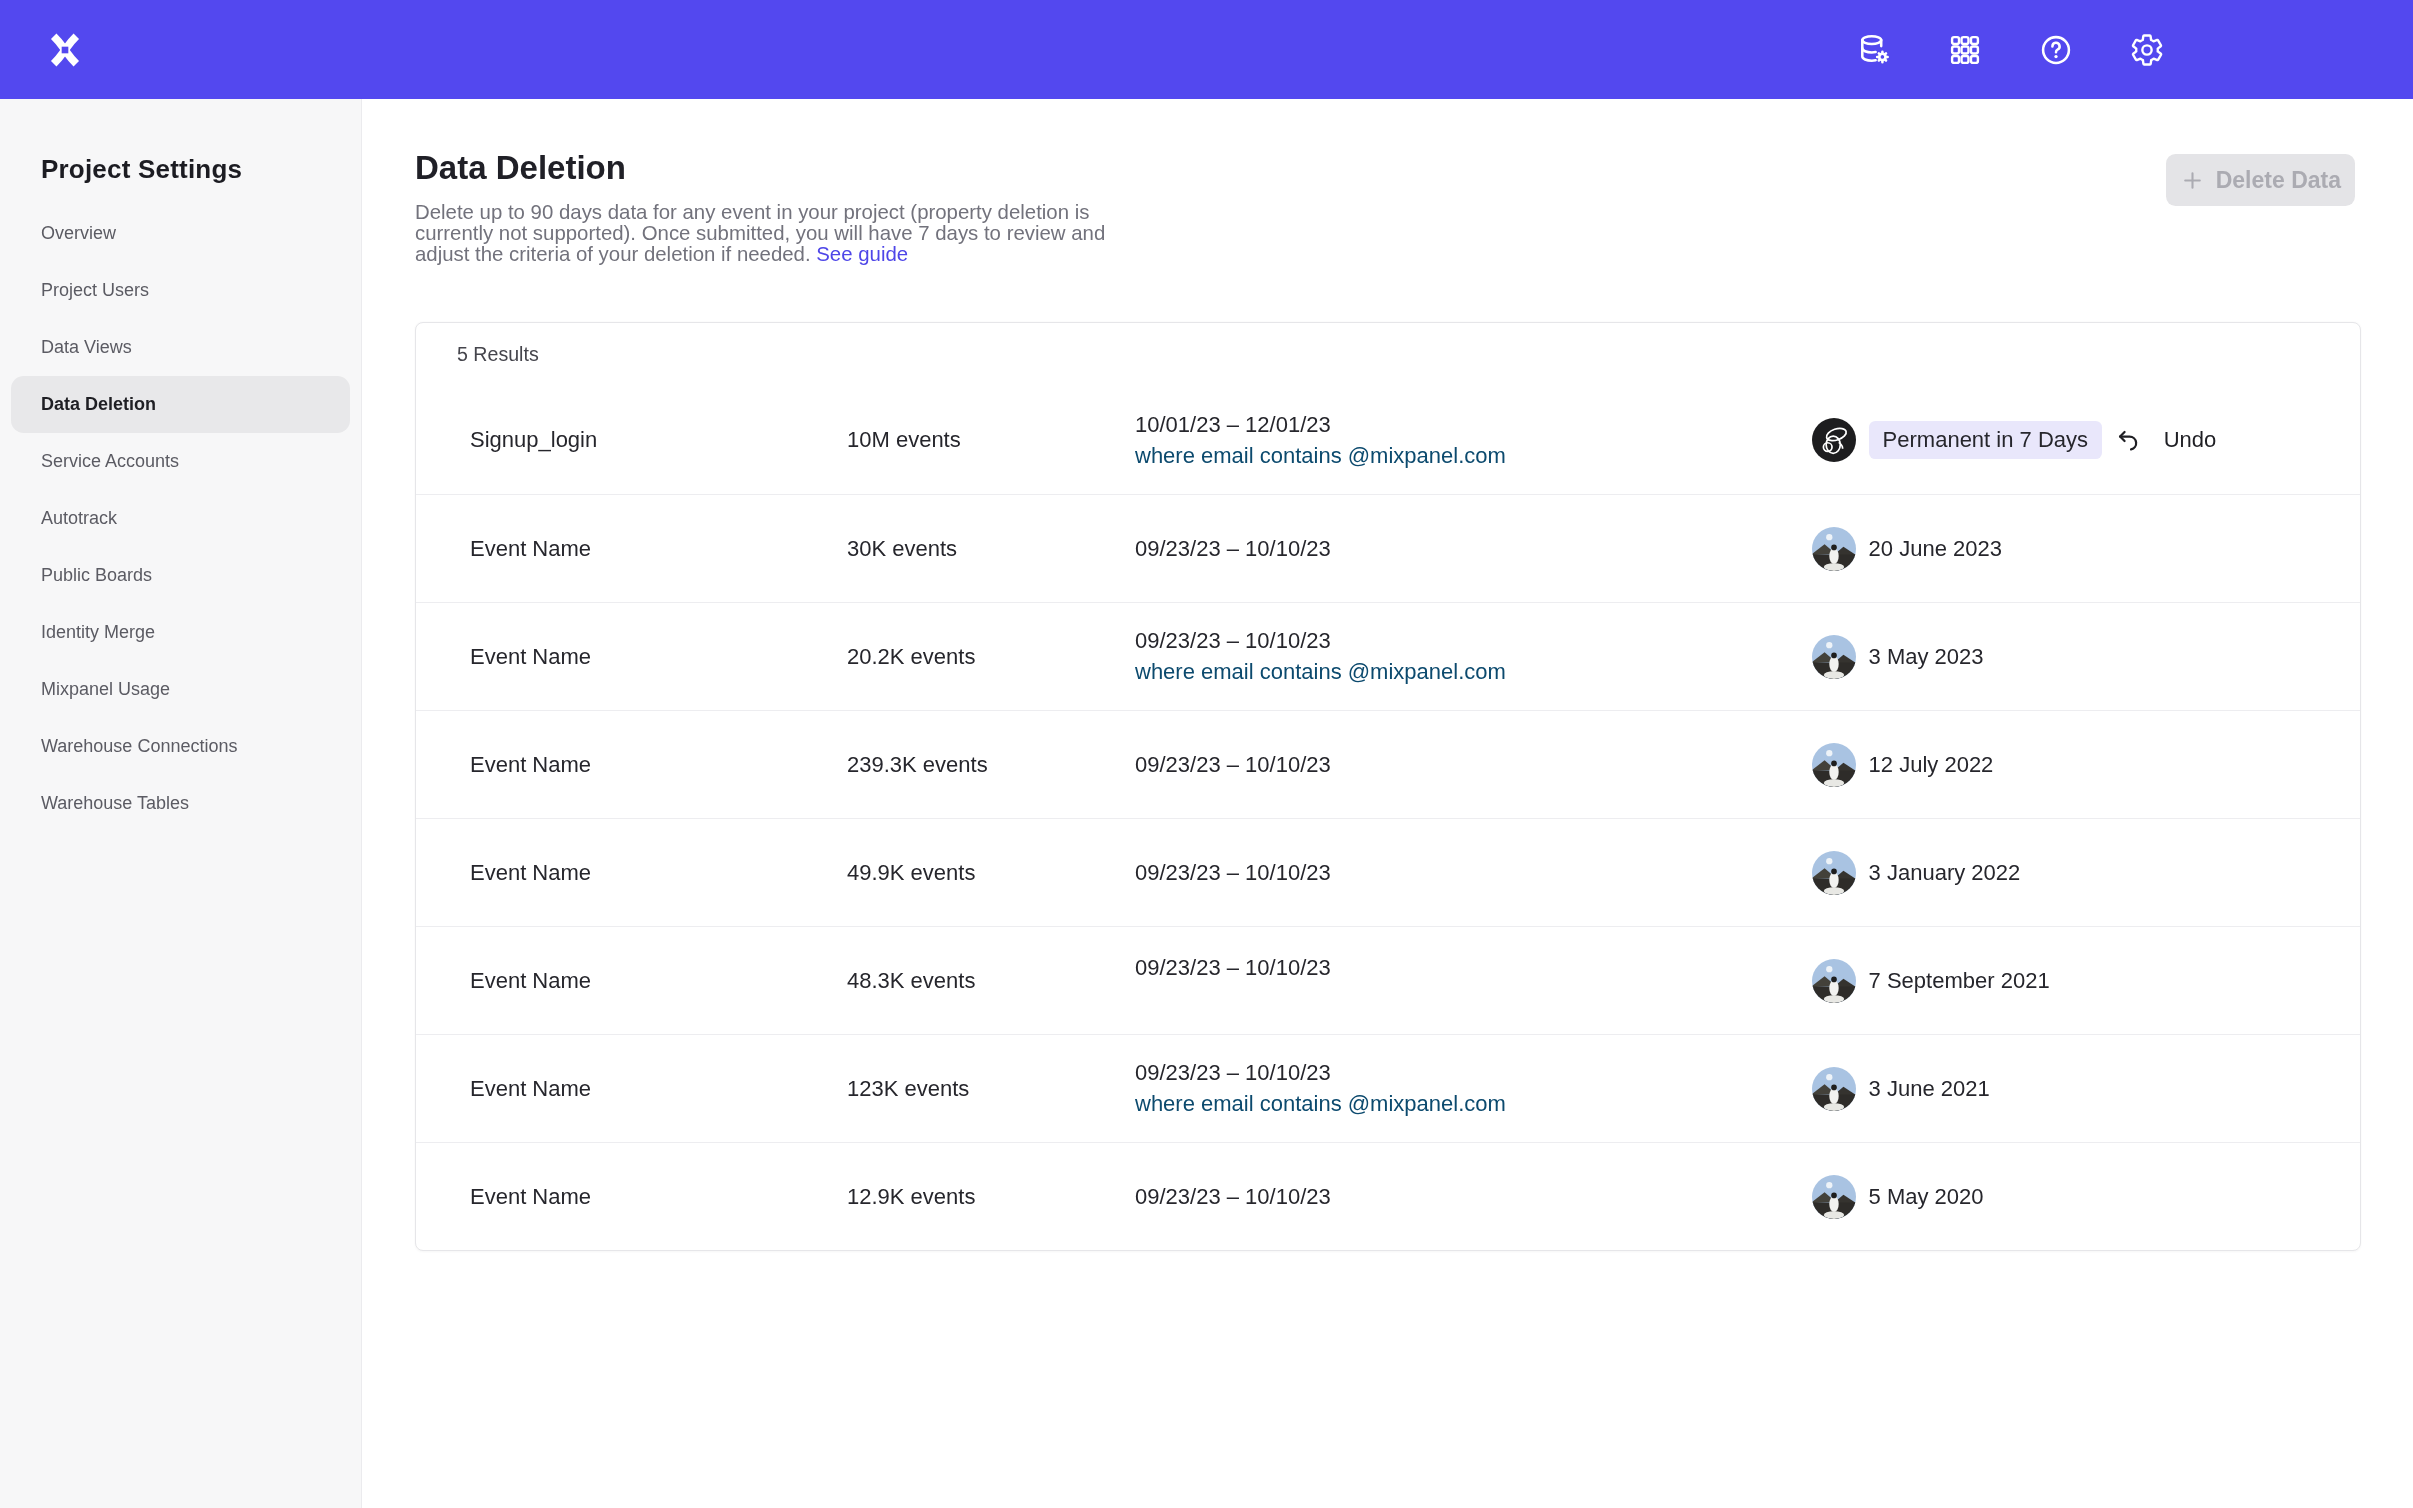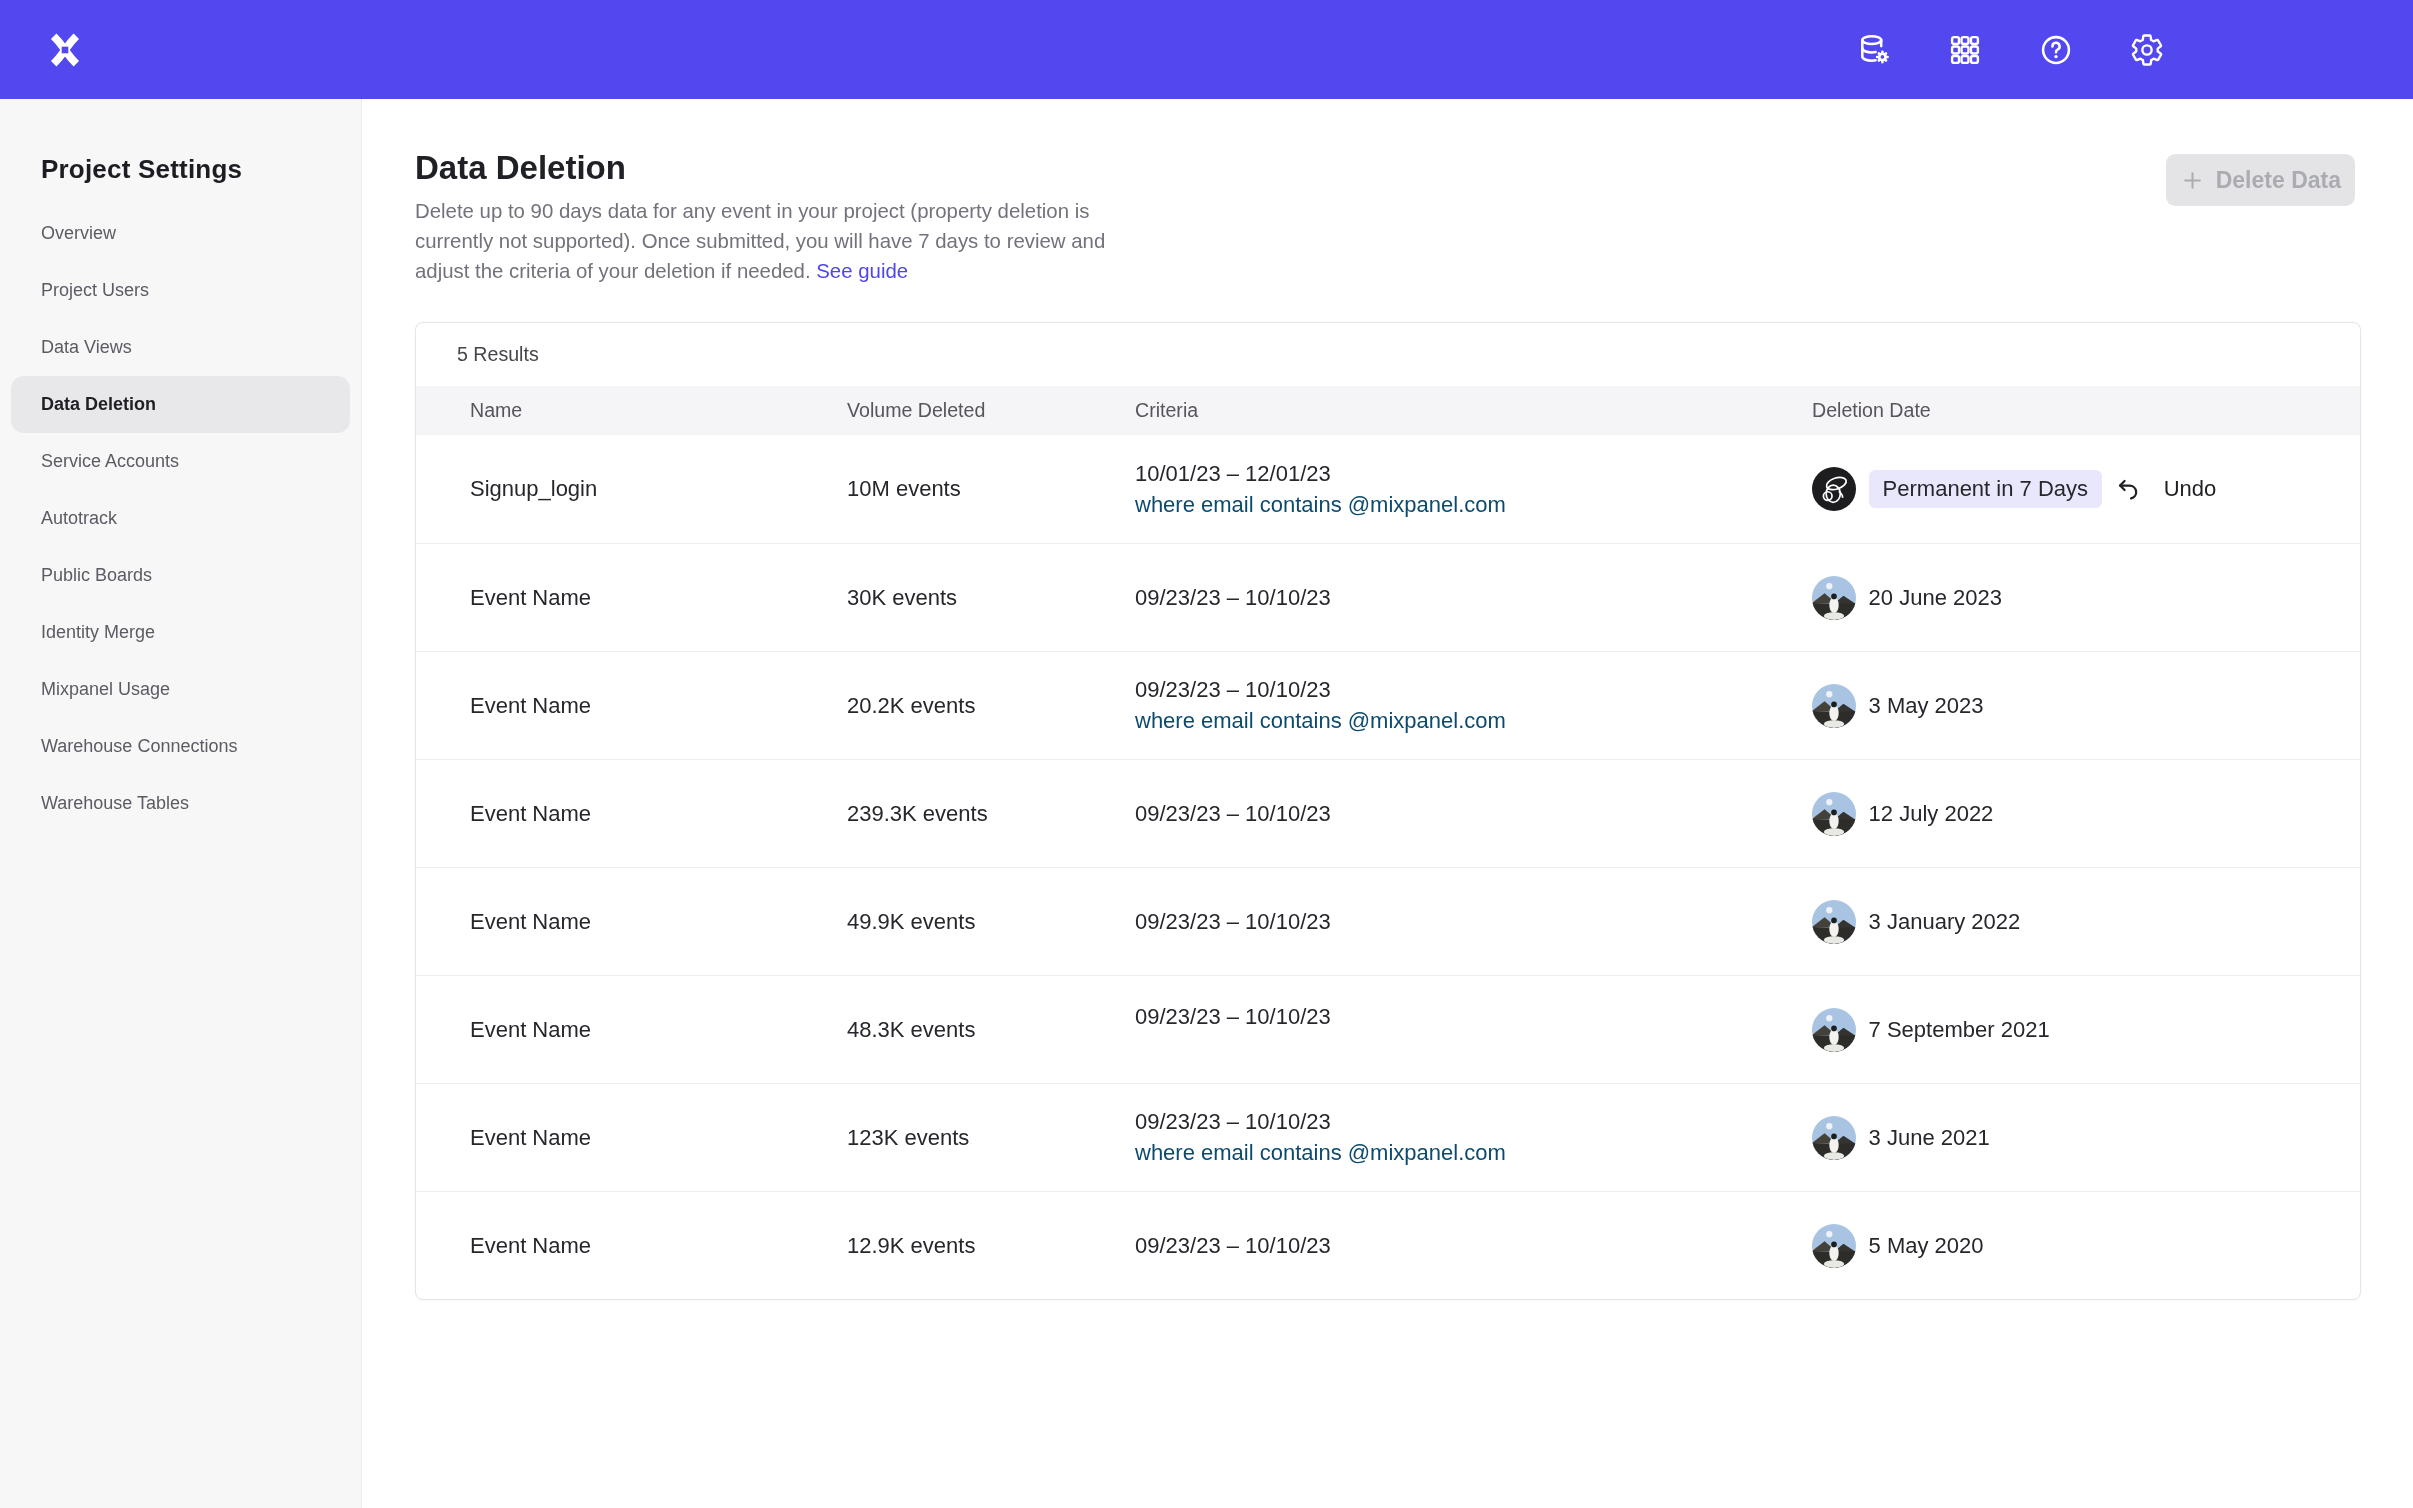--- a/index.html
+++ b/index.html
@@ -35,21 +35,21 @@
   .side-item {
     height:57px; display:flex; align-items:center;
     margin:0 11px; padding-left:30px; border-radius:12.6px;
     font-size:18px; color:#5b5b63; cursor:pointer; white-space:nowrap;
   }
   .side-item.active { background: var(--active-item-bg, #e8e8ea); color:#1f1f24; font-weight:700; }
 
   
   .main { position:absolute; left:362px; top:99px; right:0; bottom:0; background:#fff; }
   .page-title { position:absolute; left:53px; top:50px; font-size:33px; font-weight:700; color:#202027; }
-  .page-desc { position:absolute; left:53px; top:97px; width:707px; font-size:20.4px; line-height:30px; color:#72727c; }
+  .page-desc { position:absolute; left:53px; top:103px; width:707px; font-size:20.4px; line-height:21px; color:#72727c; }
   .see-guide { color: var(--link-color, #4e46e8); cursor:pointer; }
   .delete-btn {
     position:absolute; top:55px; right:58px; height:52px; padding:0 14px;
     background:#e4e4e7; border-radius:9.4px;
     display:flex; align-items:center; gap:11px;
     font-size:23px; font-weight:600; color:#ababb2; cursor:default;
   }
   .delete-btn svg { width:25px; height:25px; display:block; }
 
   
@@ -152,26 +152,20 @@
   <button class="delete-btn">
     <svg viewBox="0 0 24 24" fill="none" stroke="#ababb2" stroke-width="2" stroke-linecap="round">
         <path d="M12 5v14M5 12h14"></path>
       </svg>
     <span>Delete Data</span>
   </button>
 
   <section class="card">
     <div class="results-bar">5 Results</div>
 
-    <div class="thead grid-cols">
-      <div>Name</div>
-      <div>Volume Deleted</div>
-      <div>Criteria</div>
-      <div>Deletion Date</div>
-    </div>
 
     <div class="trow grid-cols">
       <div>Signup_login</div>
       <div>10M events</div>
       <div class="criteria-cell">
         <div>10/01/23 – 12/01/23</div>
         <div class="crit-sub">where email contains @mixpanel.com</div>
       </div>
       <div class="deletion-cell">
         <span class="avatar">

